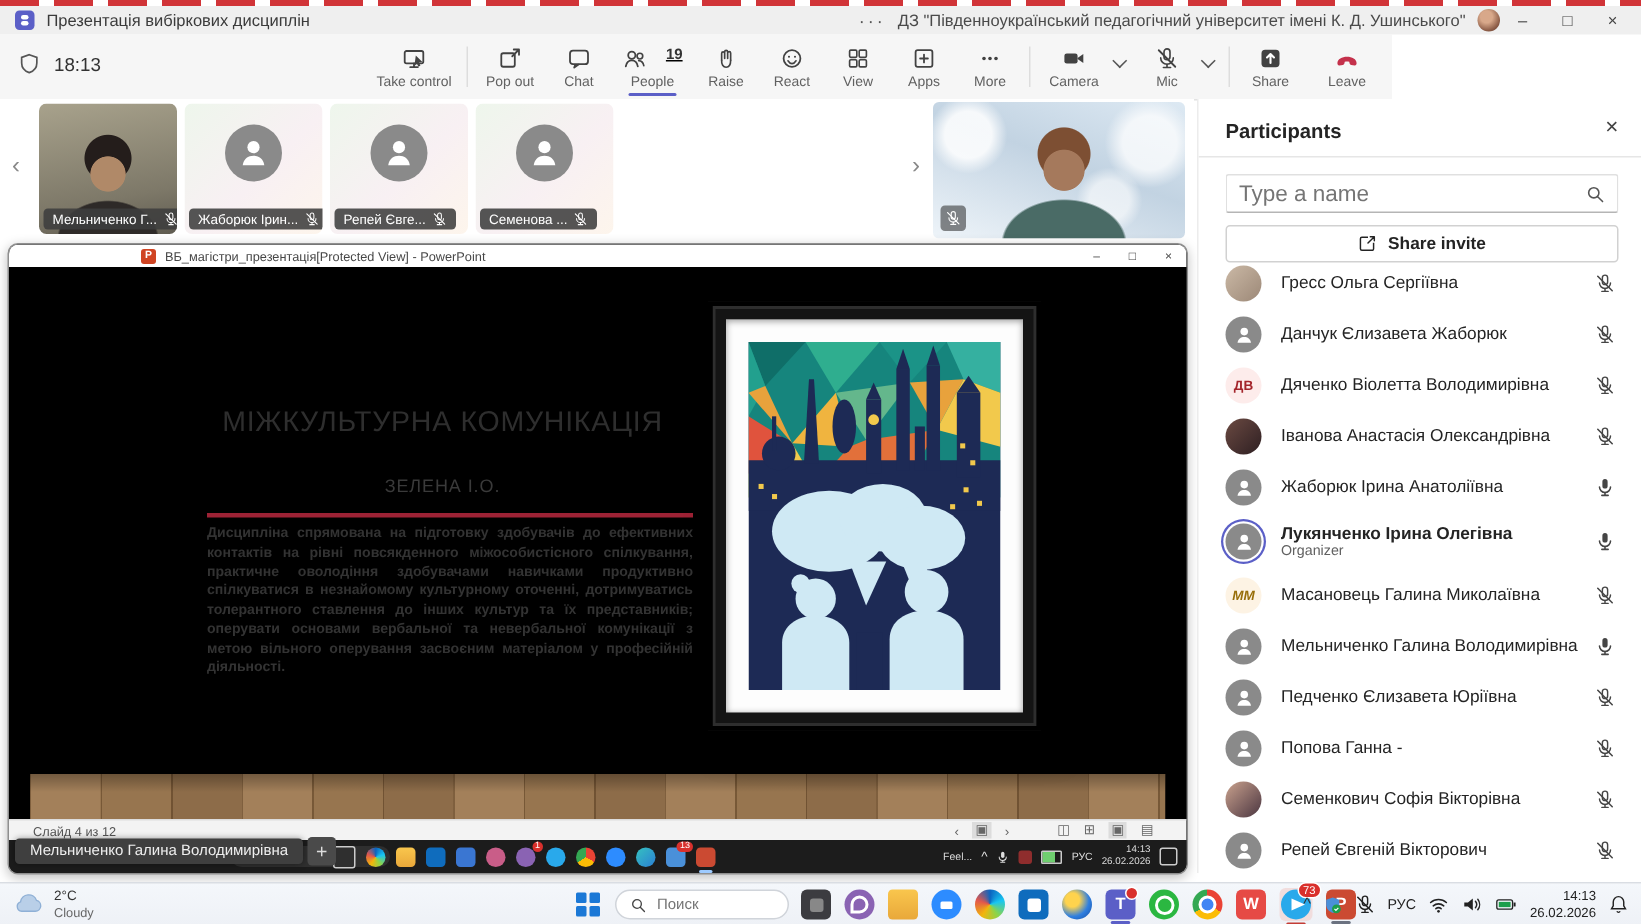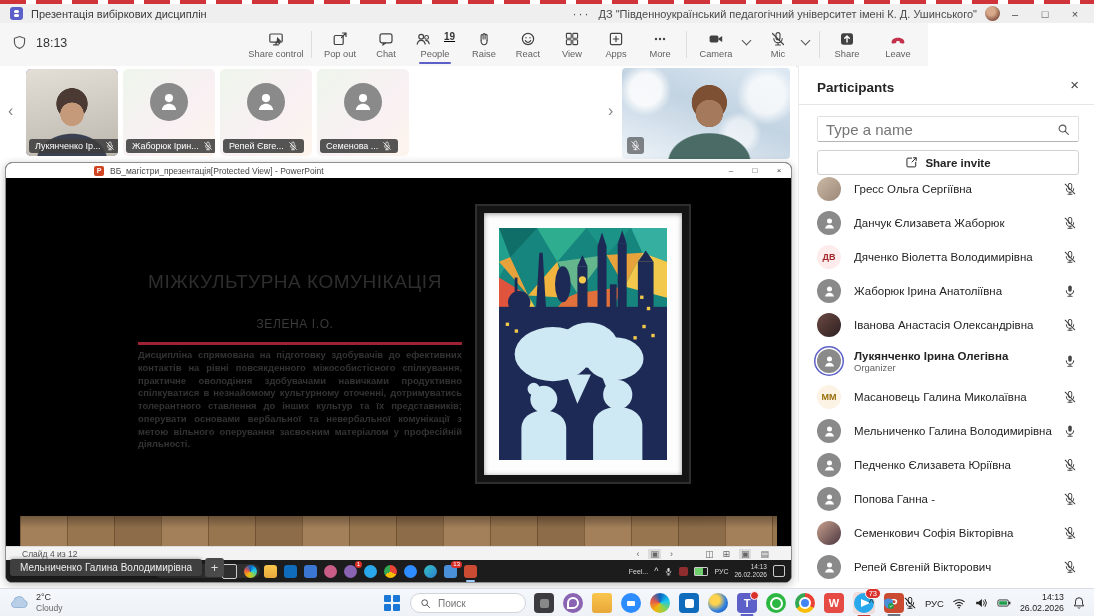--- a/index.html
+++ b/index.html
@@ -115,21 +115,21 @@
   #share-invite svg{width:13px;height:13px;color:#242424;}
   #plist{position:absolute;left:0;top:106px;width:296px;}
   .prow{display:flex;align-items:center;height:34px;padding:0 16px 0 18px;box-sizing:border-box;}
   .prow.organizer{height:38px;}
   .pav{width:24px;height:24px;border-radius:50%;flex:0 0 auto;display:flex;align-items:center;justify-content:center;position:relative;}
   .pav svg{width:15px;height:15px;color:#fff;}
   .pav .init{font-size:9px;font-weight:bold;display:none;}
   .av-person{background:#8a8a8a;}
   .av-ring{background:#8a8a8a;box-shadow:0 0 0 1.5px #fff,0 0 0 3px #5b5fc7;}
   .av-dv{background:#fdeceb;} .av-dv .init{display:block;color:#a4262c;}
-  .av-mm{background:#fdf3e4;} .av-mm .init{display:block;color:#986f0b;}
+  .av-mm{background:#fdf3e4;} .av-mm .init{display:block;color:#986f0b;font-style:italic;}
   .av-ph1{background:linear-gradient(135deg,#cbb9a6,#9c8877);}
   .av-ph2{background:linear-gradient(135deg,#6b4a42,#2e1f22);}
   .av-ph3{background:linear-gradient(135deg,#caa28e,#4a3540);}
   .ptxt{margin-left:13px;flex:1;min-width:0;}
   .pname{font-size:11.5px;color:#242424;white-space:nowrap;overflow:hidden;text-overflow:ellipsis;}
   .organizer .pname{font-weight:bold;}
   .psub{font-size:9.5px;color:#616161;}
   .psub:empty{display:none;}
   .pmic{width:18px;flex:0 0 auto;display:flex;justify-content:center;}
   .pmic svg{width:14px;height:14px;color:#454545;display:none;}
@@ -227,21 +227,21 @@
       </svg>
     <span>18:13</span>
   </div>
   <div id="toolbar-buttons">
     <div class="tbtn" style="width:58px">
       <svg class="ic" width="16" height="16" viewBox="0 0 16 16">
           <rect x="1.8" y="3" width="12.4" height="8.2" rx="1.2" fill="none" stroke="#424242" stroke-width="1.2"></rect>
           <path d="M8 11.2v2.3M5.5 13.8h5" fill="none" stroke="#424242" stroke-width="1.2" stroke-linecap="round"></path>
           <path d="M9.2 6l4.4 4.4-2.4.3 1.1 2-1.3.8-1.1-2.1-1.7 1.8z" fill="#424242"></path>
         </svg>
-      <span class="tlabel">Share control</span>
+      <span class="tlabel">Take control</span>
     </div>
     <div class="tb-div"></div>
     <div class="tbtn" style="width:44px">
       <svg class="ic" width="16" height="16" viewBox="0 0 16 16">
           <rect x="2.2" y="4.5" width="9" height="9" rx="1.3" fill="none" stroke="#424242" stroke-width="1.2"></rect>
           <path d="M9.5 6.5L14 2M10.5 2H14v3.5" fill="none" stroke="#424242" stroke-width="1.2" stroke-linecap="round" stroke-linejoin="round"></path>
         </svg>
       <span class="tlabel">Pop out</span>
     </div>
     <div class="tbtn" style="width:40px">
@@ -335,31 +335,31 @@
         </svg>
       <span class="tlabel">Leave</span>
     </div>
   </div>
 </div>
 
 <div class="abs" id="filmstrip">
   <div class="strip-nav" id="strip-prev">‹</div>
   <div id="thumbs">
 
-
-      <div class="thumb v2 active">
+      <div class="thumb v1">
         <div class="vbg"></div>
 
         <div class="tag">
-          <span class="tag-name">Лукянченко Ір...</span>
+          <span class="tag-name">Мельниченко Г...</span>
           <svg class="ic tagmic-ic" viewBox="0 0 16 16">
             <use href="#i-mic-off"></use>
           </svg>
         </div>
       </div>
+
 
       <div class="thumb ph">
         <div class="vbg"></div>
         <div class="avatar-circle">
           <svg class="ic" viewBox="0 0 16 16">
             <use href="#i-person"></use>
           </svg>
         </div>
         <div class="tag">
           <span class="tag-name">Жаборюк Ірин...</span>
@@ -618,53 +618,53 @@
 
         </div>
         <div class="pmic">
 
           <svg class="ic m-off" viewBox="0 0 16 16">
             <use href="#i-mic-off"></use>
           </svg>
         </div>
       </div>
 
-      <div class="prow mic-on">
-        <div class="pav av-person">
-          <svg class="ic" viewBox="0 0 16 16">
-            <use href="#i-person"></use>
-          </svg>
-
-        </div>
-        <div class="ptxt">
-          <div class="pname">Жаборюк Ірина Анатоліївна</div>
-
-        </div>
-        <div class="pmic">
-          <svg class="ic m-on" viewBox="0 0 16 16">
-            <use href="#i-mic"></use>
-          </svg>
-
-        </div>
-      </div>
-
       <div class="prow mic-off">
         <div class="pav av-ph2">
           
           
         </div>
         <div class="ptxt">
           <div class="pname">Іванова Анастасія Олександрівна</div>
 
         </div>
         <div class="pmic">
 
           <svg class="ic m-off" viewBox="0 0 16 16">
             <use href="#i-mic-off"></use>
           </svg>
+        </div>
+      </div>
+
+      <div class="prow mic-on">
+        <div class="pav av-person">
+          <svg class="ic" viewBox="0 0 16 16">
+            <use href="#i-person"></use>
+          </svg>
+
+        </div>
+        <div class="ptxt">
+          <div class="pname">Жаборюк Ірина Анатоліївна</div>
+
+        </div>
+        <div class="pmic">
+          <svg class="ic m-on" viewBox="0 0 16 16">
+            <use href="#i-mic"></use>
+          </svg>
+
         </div>
       </div>
 
       <div class="prow mic-on organizer">
         <div class="pav av-ring">
           <svg class="ic" viewBox="0 0 16 16">
             <use href="#i-person"></use>
           </svg>
 
         </div>

